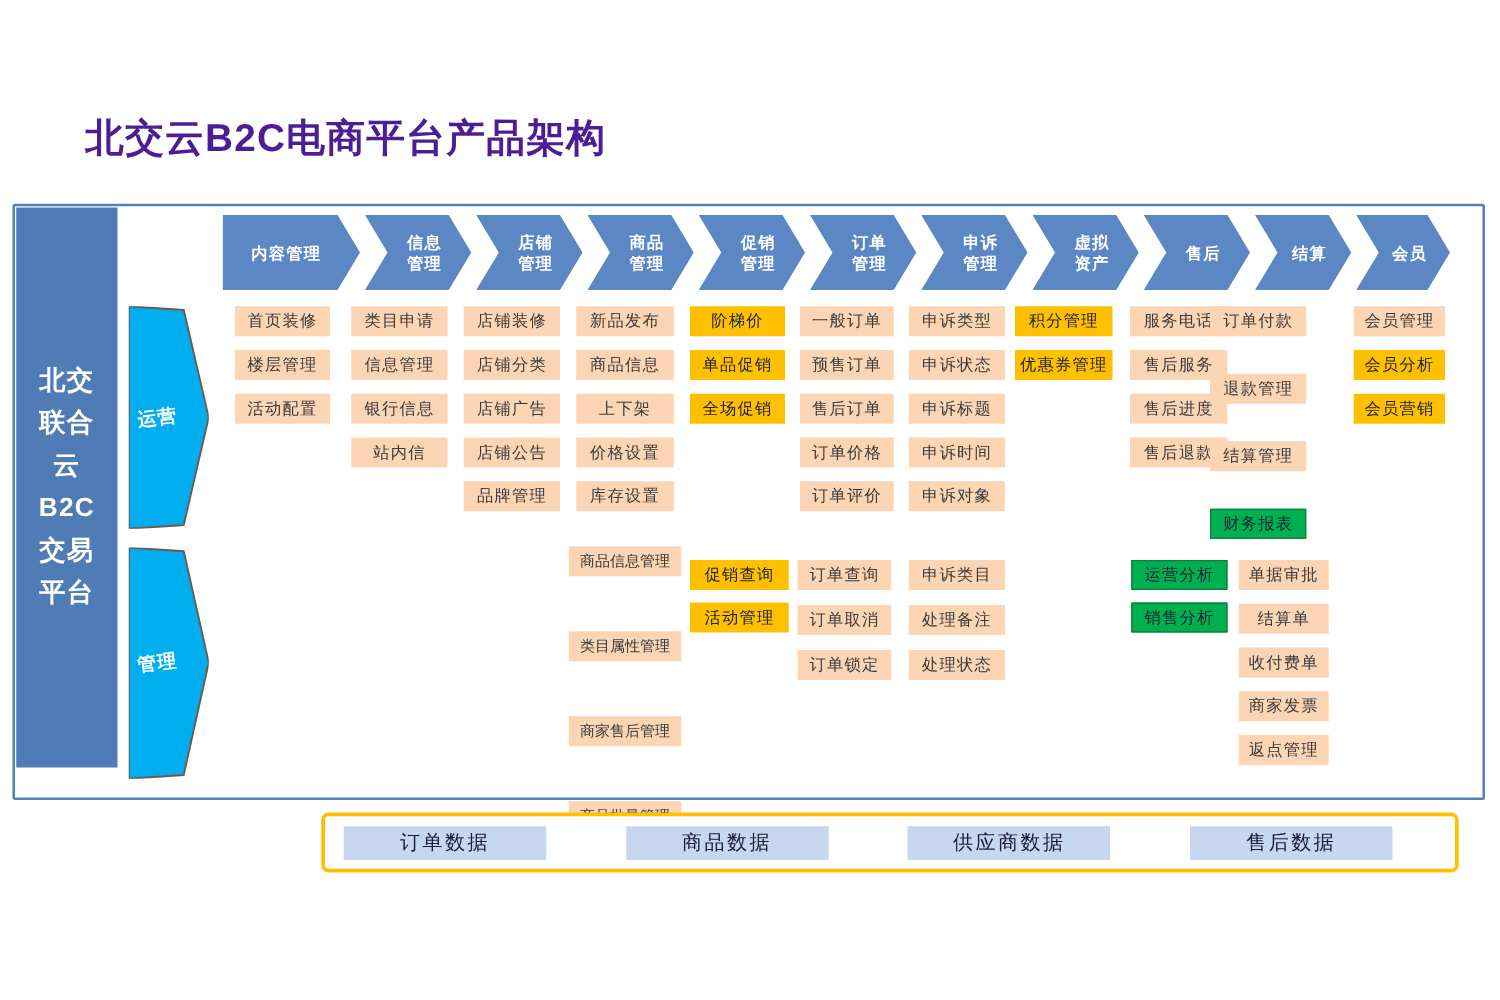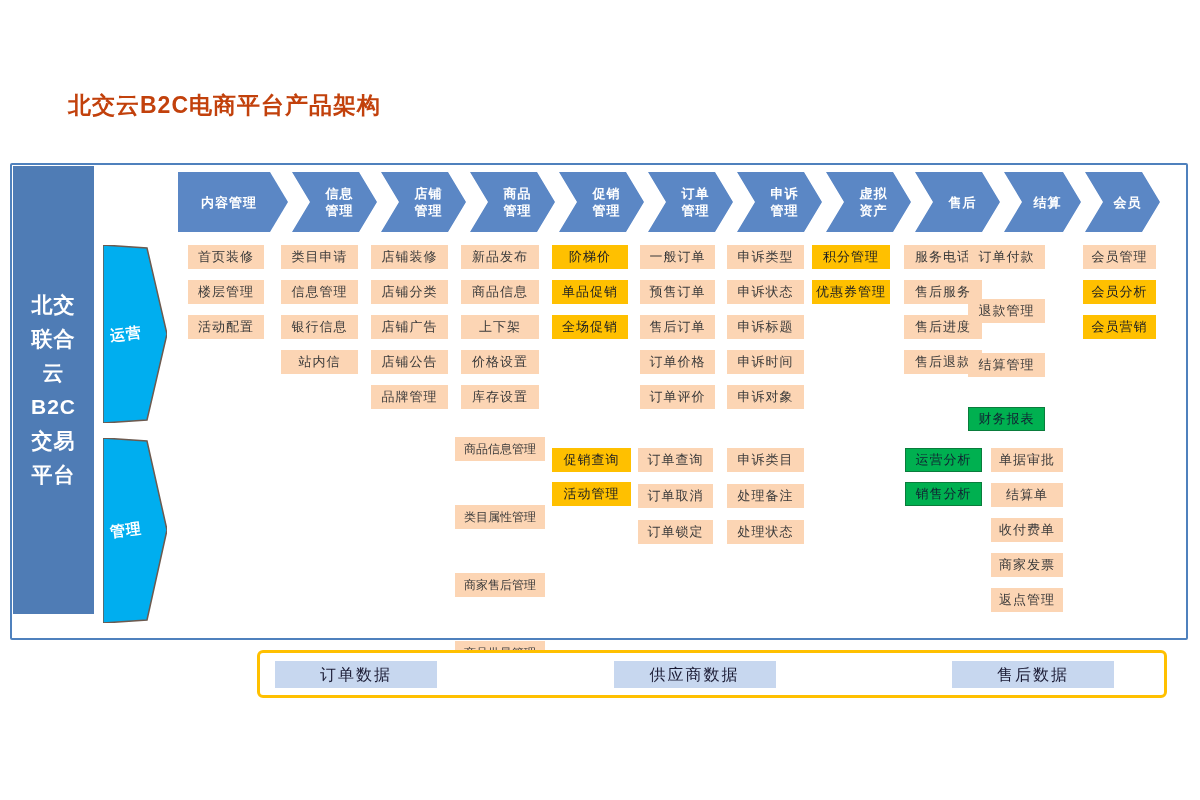--- a/index.html
+++ b/index.html
@@ -2,22 +2,22 @@
 <html style="--band: #5b87c5; --sidebar: #4f7cb5; --cyan: #00aeef; --peach: #fcd5b4; --yellow: #ffc000; --green: #00b050; --lightblue: #c7d7ef; --frame: #4f81bd; --strip: #ffc000;"><head>
 <meta charset="utf-8">
 <style>
   :root{
     --band:#5b87c5; --sidebar:#4f7cb5; --cyan:#00aeef; --peach:#fcd5b4;
     --yellow:#ffc000; --green:#00b050; --lightblue:#c7d7ef; --frame:#4f81bd; --strip:#ffc000;
   }
   html,body{margin:0;padding:0;background:#fff;}
   .stage{position:relative;width:1200px;height:800px;background:#fff;overflow:hidden;
          font-family:"Liberation Sans","DejaVu Sans",sans-serif;}
-  .page-title{position:absolute;left:68px;top:90px;font-size:23px;font-weight:700;
-              color:#c2410c;letter-spacing:1px;margin:0;}
+  .page-title{position:absolute;left:68px;top:90px;font-size:31px;font-weight:700;
+              color:#4c1d95;letter-spacing:1px;margin:0;}
   .main-frame{position:absolute;left:10px;top:163px;width:1178px;height:477px;
               border:2px solid var(--frame);border-radius:2px;background:#fff;box-sizing:border-box;}
   .sidebar{position:absolute;left:13px;top:166px;width:81px;height:448px;background:var(--sidebar);
            display:flex;align-items:center;justify-content:center;}
   .sidebar-text{color:#fff;font-size:21px;font-weight:700;line-height:34px;text-align:center;
                 white-space:pre-line;letter-spacing:1px;}
   .lane{position:absolute;left:103px;width:64px;}
   .lane svg{display:block;}
   .lane-label{position:absolute;left:0;top:0;width:46px;height:100%;display:flex;align-items:center;
               justify-content:center;color:#fff;font-size:15px;font-weight:700;
@@ -215,16 +215,17 @@
         <div class="box peach">单据审批</div>
         <div class="box peach">结算单</div>
         <div class="box peach">收付费单</div>
         <div class="box peach">商家发票</div>
         <div class="box peach">返点管理</div>
       </div>
     </div>
 
   <div class="data-strip" id="data-strip">
       <div class="data-box">订单数据</div>
+      <div class="data-box">商品数据</div>
       <div class="data-box">供应商数据</div>
       <div class="data-box">售后数据</div>
     </div>
 </div>
 
 </body></html>

